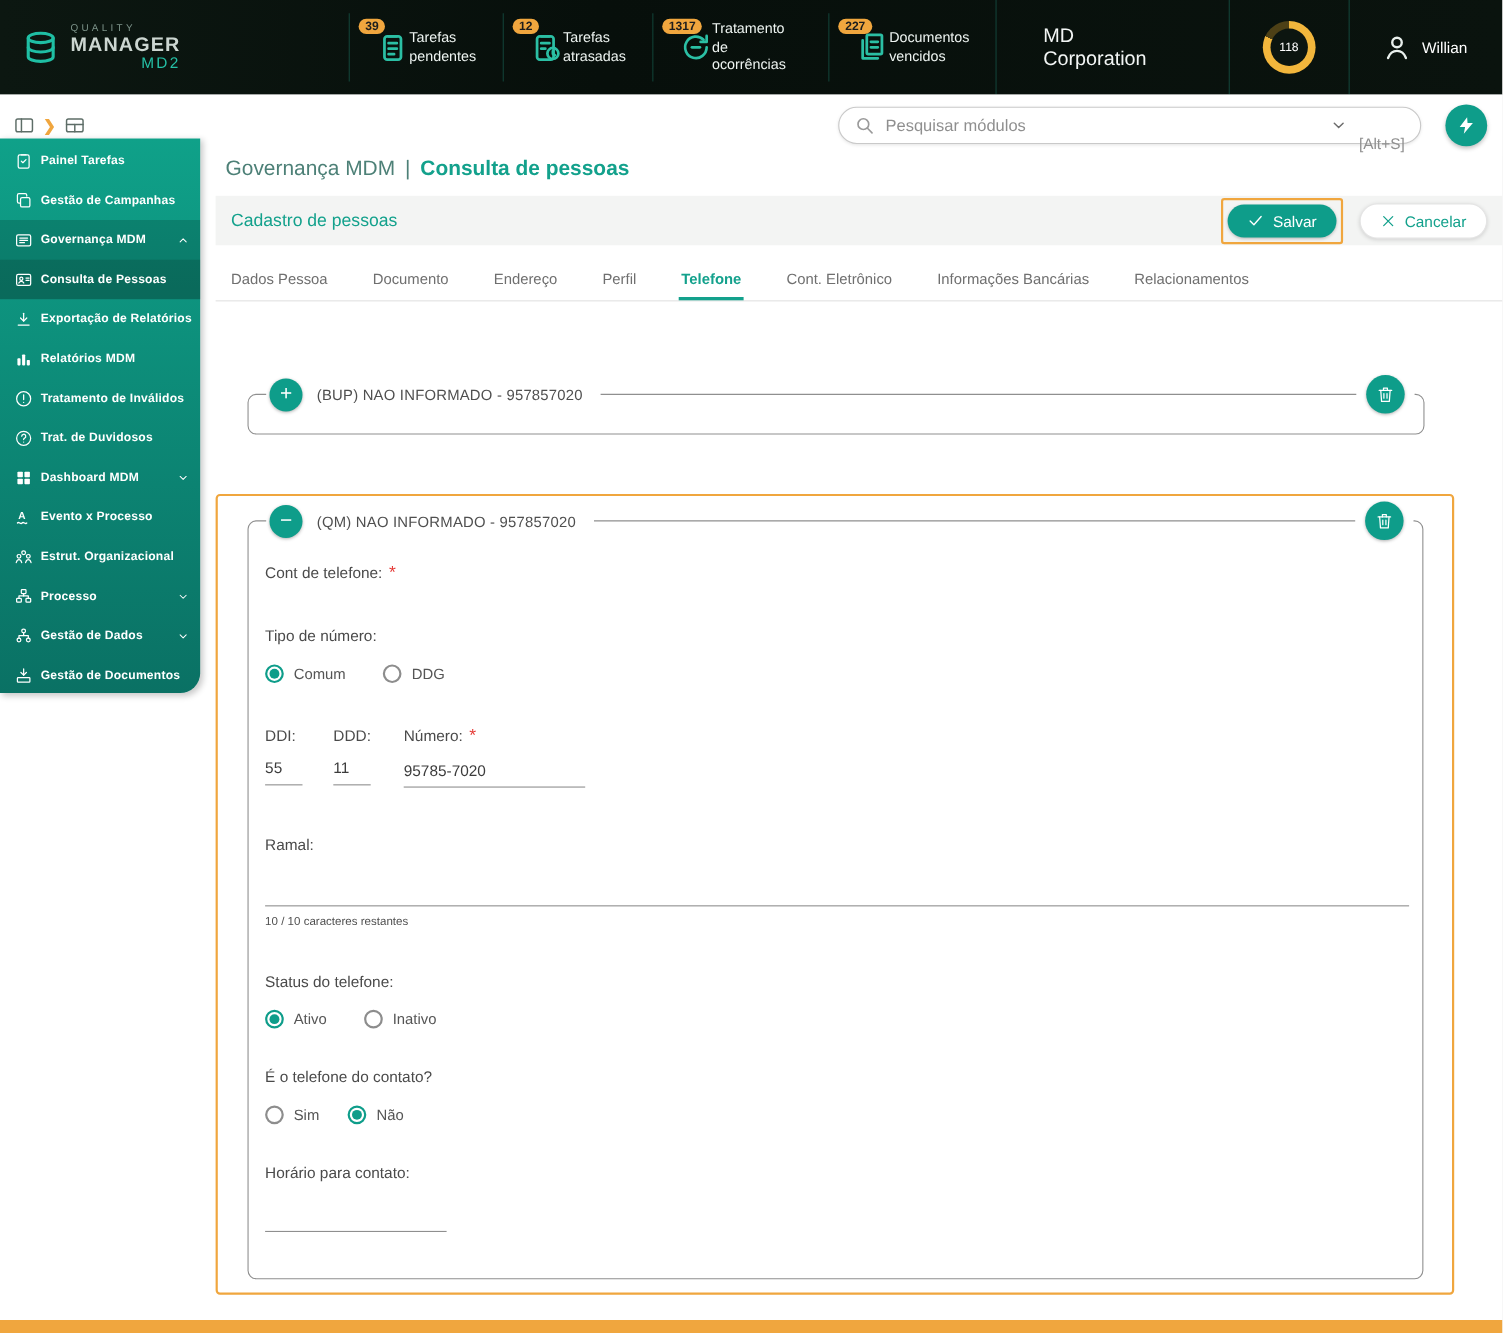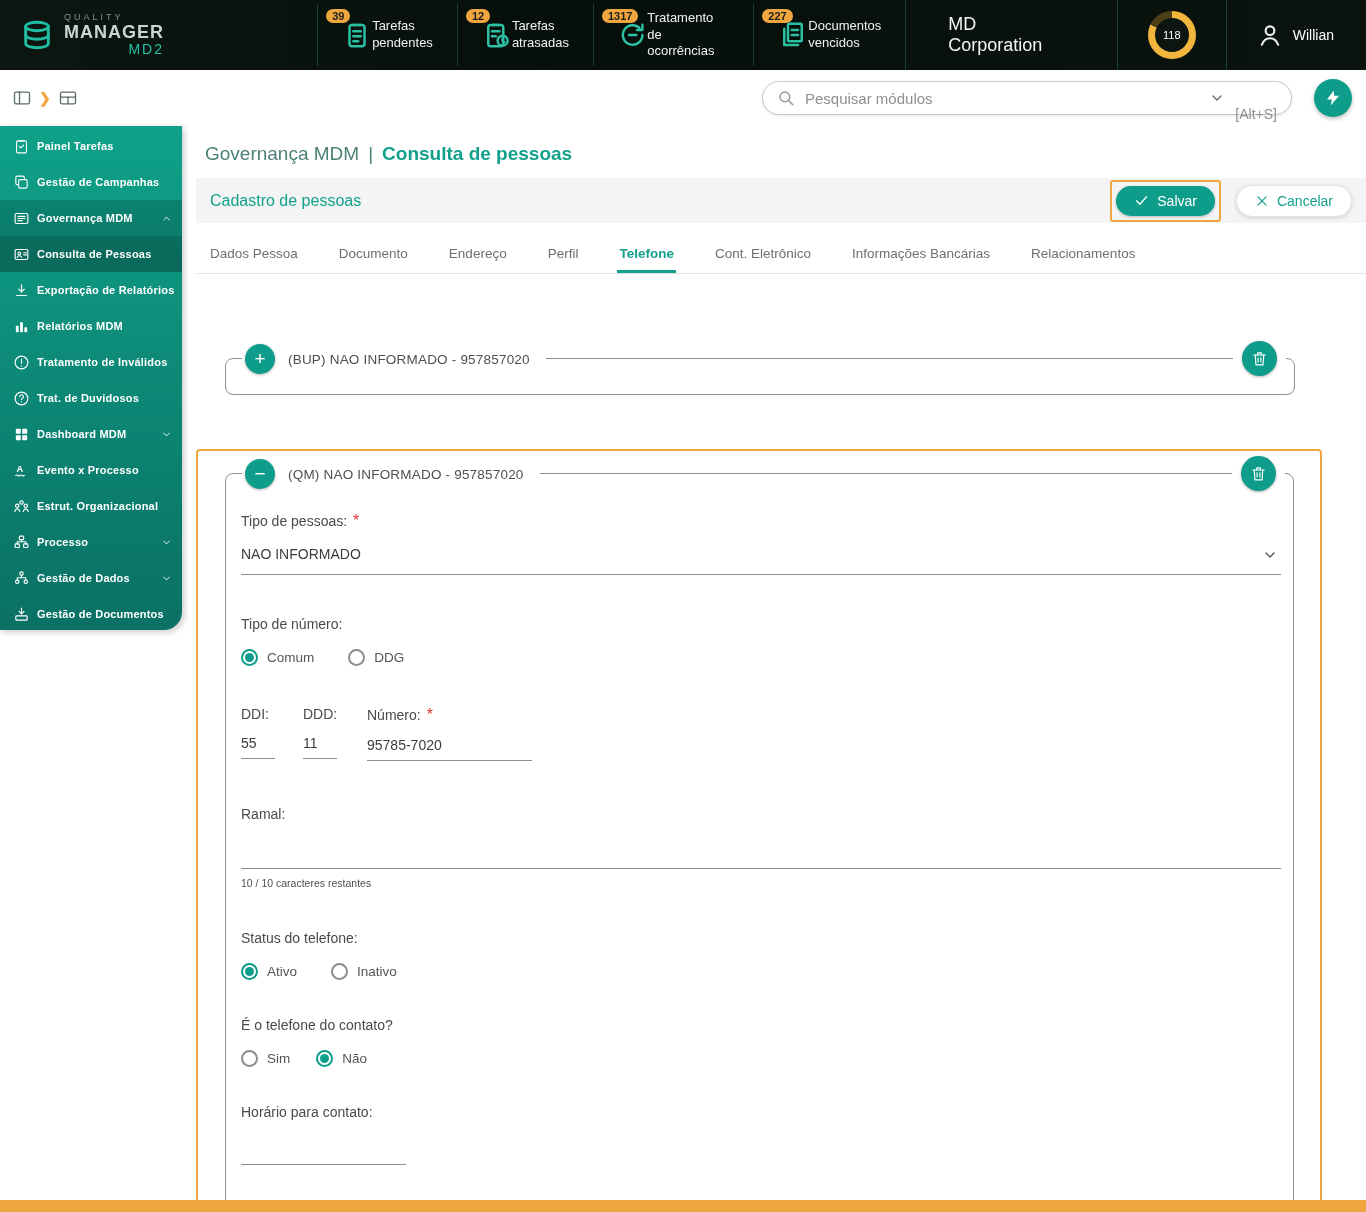--- a/index.html
+++ b/index.html
@@ -1,20 +1,20 @@
 <!DOCTYPE html>
 <html><head>
 <meta charset="utf-8">
 <style>
   * { margin:0; padding:0; box-sizing:border-box; }
   body { background:#e9e9e9; font-family:"Liberation Sans", sans-serif; }
   .screen { width:1366px; height:1212px; position:relative; background:#fff; overflow:hidden; }
 
   
-  .header { height:70px; background:linear-gradient(90deg,#0c1711,#070f0b 40%,#0a130e); display:flex; align-items:center; padding:0 18px 0 20px; }
+  .header { height:86px; background:linear-gradient(90deg,#0c1711,#070f0b 40%,#0a130e); display:flex; align-items:center; padding:0 18px 0 20px; }
   .logo { display:flex; align-items:center; gap:10px; width:188px; }
   .logo-txt { display:flex; flex-direction:column; line-height:1.05; }
   .logo-l1 { font-size:9px; letter-spacing:3px; color:#7d938a; }
   .logo-l2 { font-size:18px; font-weight:bold; letter-spacing:1px; color:#ccd6d1; }
   .logo-l3 { font-size:14px; letter-spacing:2px; color:#25c0a6; text-align:right; }
   .hstats { display:flex; align-items:stretch; margin-left:110px; }
   .hstat { display:flex; align-items:center; gap:0; padding:6px 24px; border-left:1px solid rgba(43,191,164,.28); cursor:pointer; }
   .hstat-iconwrap { position:relative; width:30px; height:30px; color:#2bbfa4; }
   .hbadge { position:absolute; top:-11px; left:-16px; background:#f0a63e; color:#1d1d1d; font-size:11px; font-weight:bold; padding:1px 6px; border-radius:9px; }
   .hstat-label { color:#eef4f1; font-size:13px; line-height:1.3; }
@@ -465,27 +465,21 @@
             <span style="width:17px;height:17px"><svg class="ic thin" viewBox="0 0 24 24">
                   <path d="M4 7h16"></path>
                   <path d="M9.5 7V4h5v3"></path>
                   <path d="M6 7l1 14h10l1-14"></path>
                   <path d="M10 11v6M14 11v6"></path>
                 </svg></span>
           </span>
         </div>
 
         <div>
-          <span class="form-label">Tipo de pessoas:</span><span class="req">*</span>
-          <div class="select-line">
-            <span>NAO INFORMADO</span>
-            <span class="select-chevron" style="width:16px;height:16px;position:absolute"><svg class="ic" viewBox="0 0 24 24">
-                  <polyline points="6 9 12 15 18 9"></polyline>
-                </svg></span>
-          </div>
+          <span class="form-label">Cont de telefone:</span><span class="req">*</span>
         </div>
 
         <div class="grp">
           <span class="form-label">Tipo de número:</span>
           <div class="radio-row">
             <label class="radio-opt">
               <span class="radio checked"></span>
               <span>Comum</span>
             </label>
             <label class="radio-opt">

